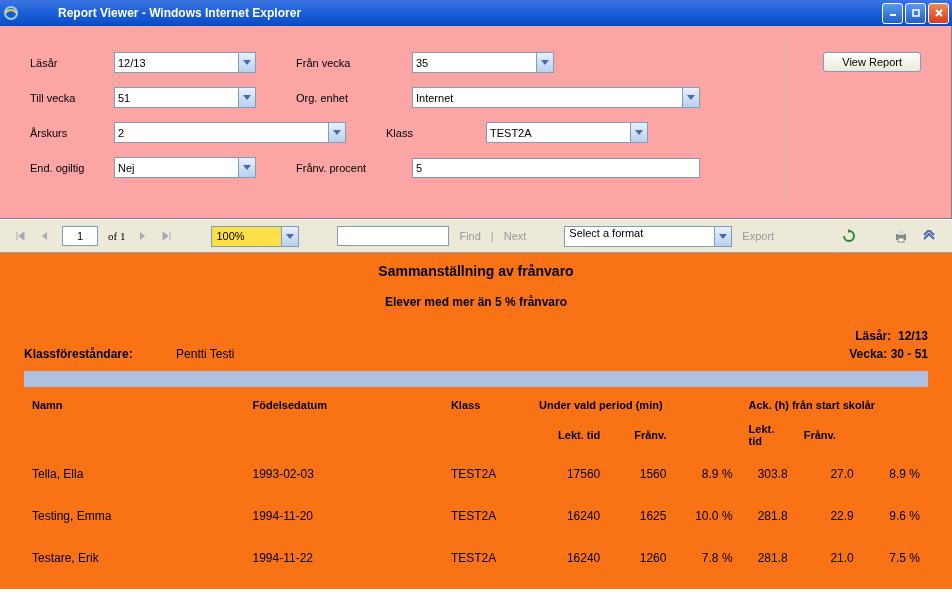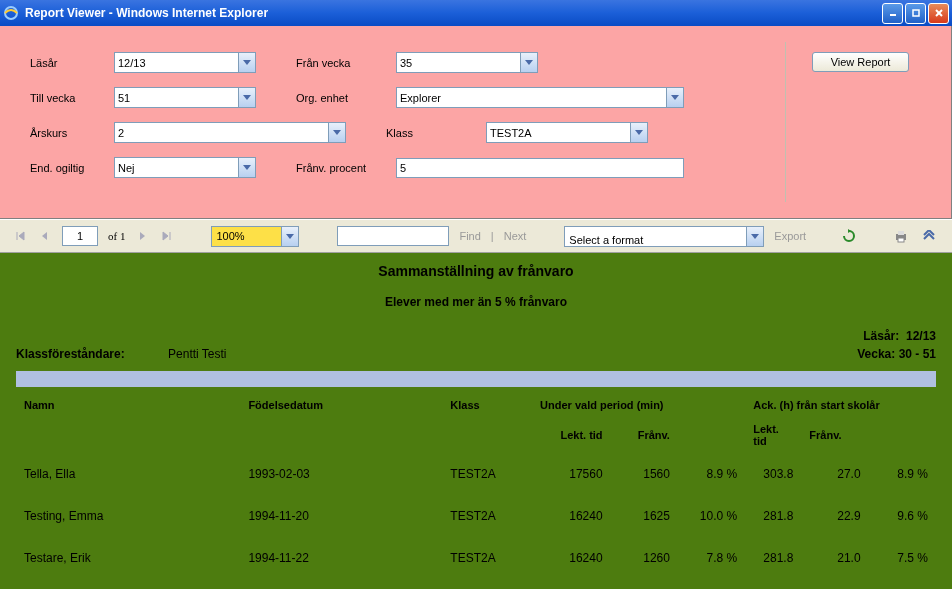--- a/index.html
+++ b/index.html
@@ -1,60 +1,60 @@
 <!DOCTYPE html>
 <html><head>
 <meta charset="utf-8">
 <style>
 * { box-sizing: border-box; margin: 0; padding: 0; }
 body { font-family: Tahoma, Arial, sans-serif; font-size: 11px; background: #fff; width: 952px; height: 615px; overflow: hidden; }
 
 
-.titlebar { background: linear-gradient(to bottom, #3a74e0 0%, #1b5fd8 50%, #0a4bc4 100%); height: 26px; display: flex; align-items: center; padding: 0 3px; color: #fff; font-weight: bold; font-size: 12px; }
+.titlebar { background: linear-gradient(to bottom, #3a74e0 0%, #1b5fd8 50%, #0a4bc4 100%); height: 26px; display: flex; align-items: center; padding: 0 3px; color: #fff; font-weight: bold; font-size: 12px; gap: 33px; }
 .titlebar .ie-icon { width: 16px; height: 16px; margin-right: 6px; display: inline-flex; align-items: center; justify-content: center; }
 .titlebar .title-text { flex: 1; }
 .win-buttons { display: flex; gap: 2px; }
 .win-btn { width: 21px; height: 21px; border: 1px solid #fff; border-radius: 3px; display: flex; align-items: center; justify-content: center; color: #fff; font-family: Arial; font-size: 12px; font-weight: bold; cursor: pointer; }
 .win-min { background: linear-gradient(to bottom, #5a9ae8, #2161c8); }
 .win-max { background: linear-gradient(to bottom, #5a9ae8, #2161c8); }
 .win-close { background: linear-gradient(to bottom, #e88c5a, #d83a1b); }
 
 
 .param-panel { background: #fca5a5; border-right: 1px solid #808080; border-bottom: 1px solid #808080; display: flex; padding: 16px; }
 .params-left { flex: 1; padding: 10px 0 10px 14px; }
-.params-right { width: 150px; border-left: 1px solid #c0c0b0; padding: 10px 14px; display: flex; justify-content: center; align-items: flex-start; }
+.params-right { width: 150px; border-left: 1px solid #c0c0b0; padding: 10px 14px; display: flex; justify-content: flex-end; align-items: flex-start; }
 
 .param-row { display: flex; align-items: center; margin-bottom: 14px; }
 .param-row:last-child { }
 
 .param-label { width: 84px; font-size: 11px; color: #000; }
-.param-label2 { width: 100px; font-size: 11px; color: #000; margin-left: 40px; }
+.param-label2 { width: 116px; font-size: 11px; color: #000; margin-left: 40px; }
 .param-select { width: 142px; height: 21px; border: 1px solid #7f9db9; background: #fff; font-size: 11px; padding: 1px 18px 1px 3px; position: relative; display: inline-flex; align-items: center; }
 .param-select.wide { width: 232px; }
 .param-select.wide2 { width: 288px; }
 .param-select.wide3 { width: 162px; }
 .param-input { width: 142px; height: 20px; border: 1px solid #7f9db9; background: #fff; font-size: 11px; padding: 1px 3px; display: inline-flex; align-items: center; }
 .param-input.wide { width: 288px; }
 .dd-btn { position: absolute; right: 0; top: 0; width: 17px; height: 19px; background: linear-gradient(to bottom, #e8f0fb, #b8d0f0); border-left: 1px solid #7f9db9; display: flex; align-items: center; justify-content: center; }
 .dd-btn svg { width: 8px; height: 5px; }
 
 .view-report-btn { background: linear-gradient(to bottom, #fff, #ece9d8); border: 1px solid #7f9db9; border-radius: 3px; padding: 3px 18px; font-size: 11px; cursor: pointer; }
 
 
 .toolbar { background: #ece9d8; border-top: 1px solid #fff; border-bottom: 1px solid #a0a0a0; height: 34px; display: flex; align-items: center; padding: 0 14px; gap: 10px; }
 .tb-btn { width: 14px; height: 14px; display: flex; align-items: center; justify-content: center; cursor: pointer; color: #5a6a9a; }
 .page-input { width: 36px; height: 20px; border: 1px solid #7f9db9; text-align: center; font-size: 11px; }
 .zoom-sel { width: 88px; height: 21px; border: 1px solid #7f9db9; background: #fde047; position: relative; display: inline-flex; align-items: center; padding-left: 4px; font-size: 11px; }
 .find-input { width: 112px; height: 20px; border: 1px solid #7f9db9; background: #fff; }
 .tb-link { color: #999; font-size: 11px; }
-.export-sel { width: 200px; height: 21px; border: 1px solid #7f9db9; background: #fff; position: relative; display: inline-flex; align-items: flex-end; padding-left: 4px; font-size: 11px; }
+.export-sel { width: 168px; height: 21px; border: 1px solid #7f9db9; background: #fff; position: relative; display: inline-flex; align-items: flex-start; padding-left: 4px; font-size: 11px; }
 .tb-icon { width: 18px; height: 18px; cursor: pointer; display: flex; align-items: center; justify-content: center; }
 
 
-.report-body { padding: 10px 16px; background: #4d7c0f; }
+.report-body { padding: 10px 24px; background: #f97316; }
 .report-title { text-align: center; font-weight: bold; font-size: 14px; margin-bottom: 16px; }
 .report-subtitle { text-align: center; font-weight: bold; font-size: 12px; margin-bottom: 20px; }
 .meta-row { display: flex; justify-content: space-between; margin-bottom: 4px; }
 .meta-left { font-weight: bold; font-size: 12px; }
 .meta-right { font-weight: bold; font-size: 12px; }
 
 .header-band { background: #b0c0e0; height: 16px; margin-top: 10px; margin-bottom: 6px; }
 
 table.report-table { width: 100%; border-collapse: collapse; }
 table.report-table th { text-align: left; font-size: 11px; font-weight: bold; padding: 6px 8px; }
@@ -124,21 +124,21 @@
       <div class="param-select">
           <span>51</span>
           <div class="dd-btn">
             <svg viewBox="0 0 8 5">
               <path d="M0 0 L4 5 L8 0 Z" fill="#4a6aa8"></path>
             </svg>
           </div>
         </div>
       <span class="param-label2">Org. enhet</span>
       <div class="param-select wide2">
-          <span>Explorer</span>
+          <span>Internet</span>
           <div class="dd-btn">
             <svg viewBox="0 0 8 5">
               <path d="M0 0 L4 5 L8 0 Z" fill="#4a6aa8"></path>
             </svg>
           </div>
         </div>
     </div>
     <div class="param-row">
       <span class="param-label">Årskurs</span>
       <div class="param-select wide">

